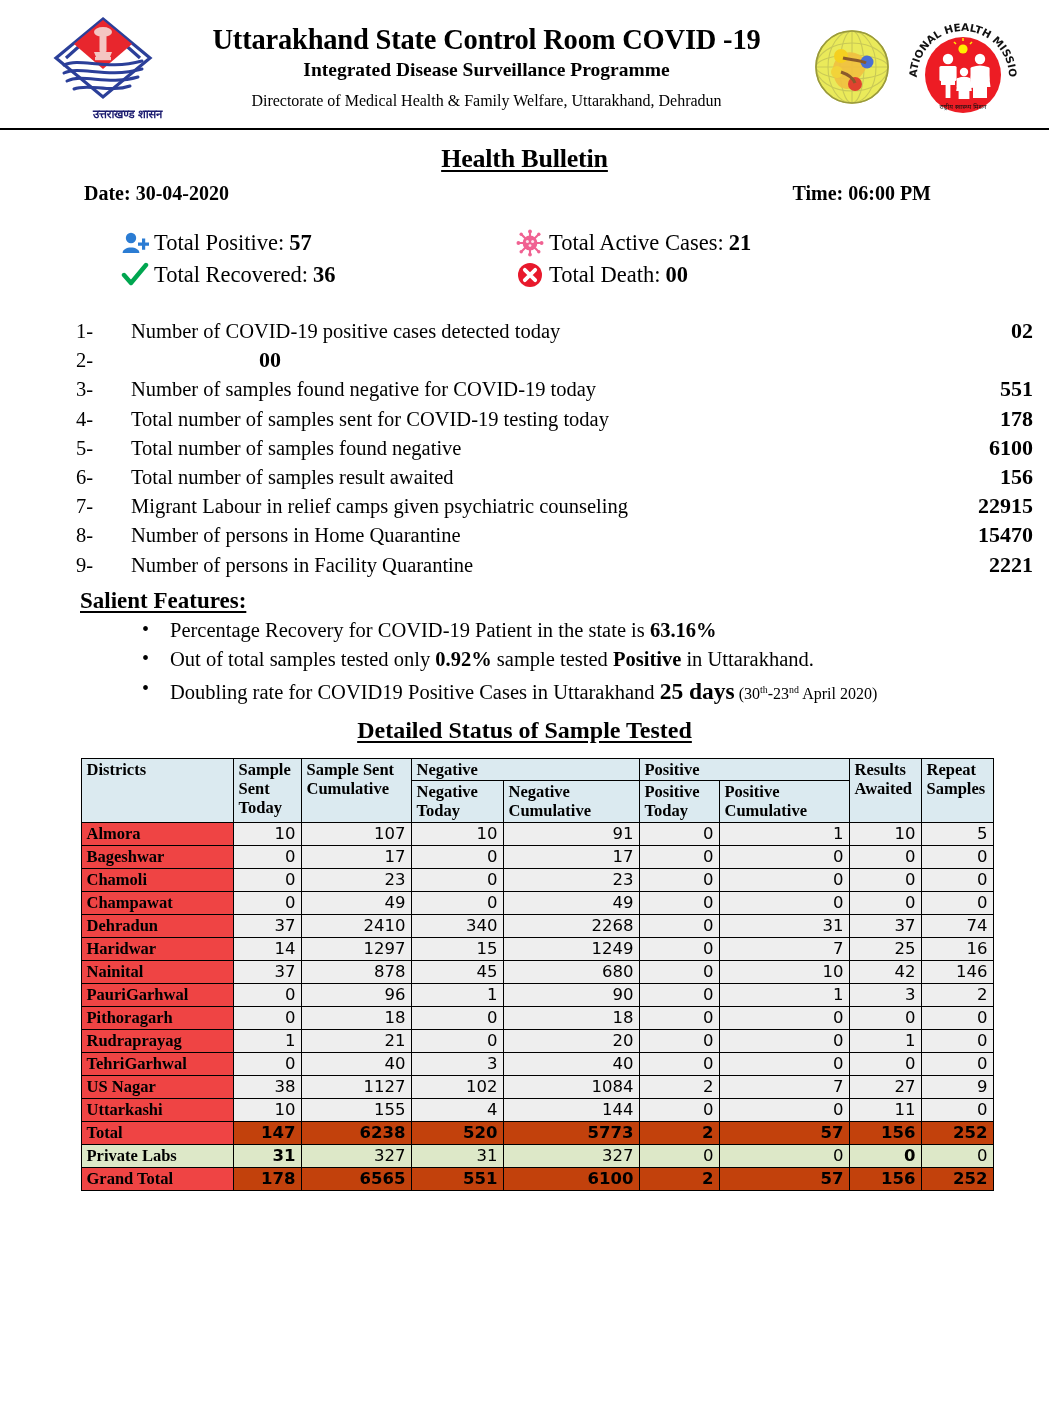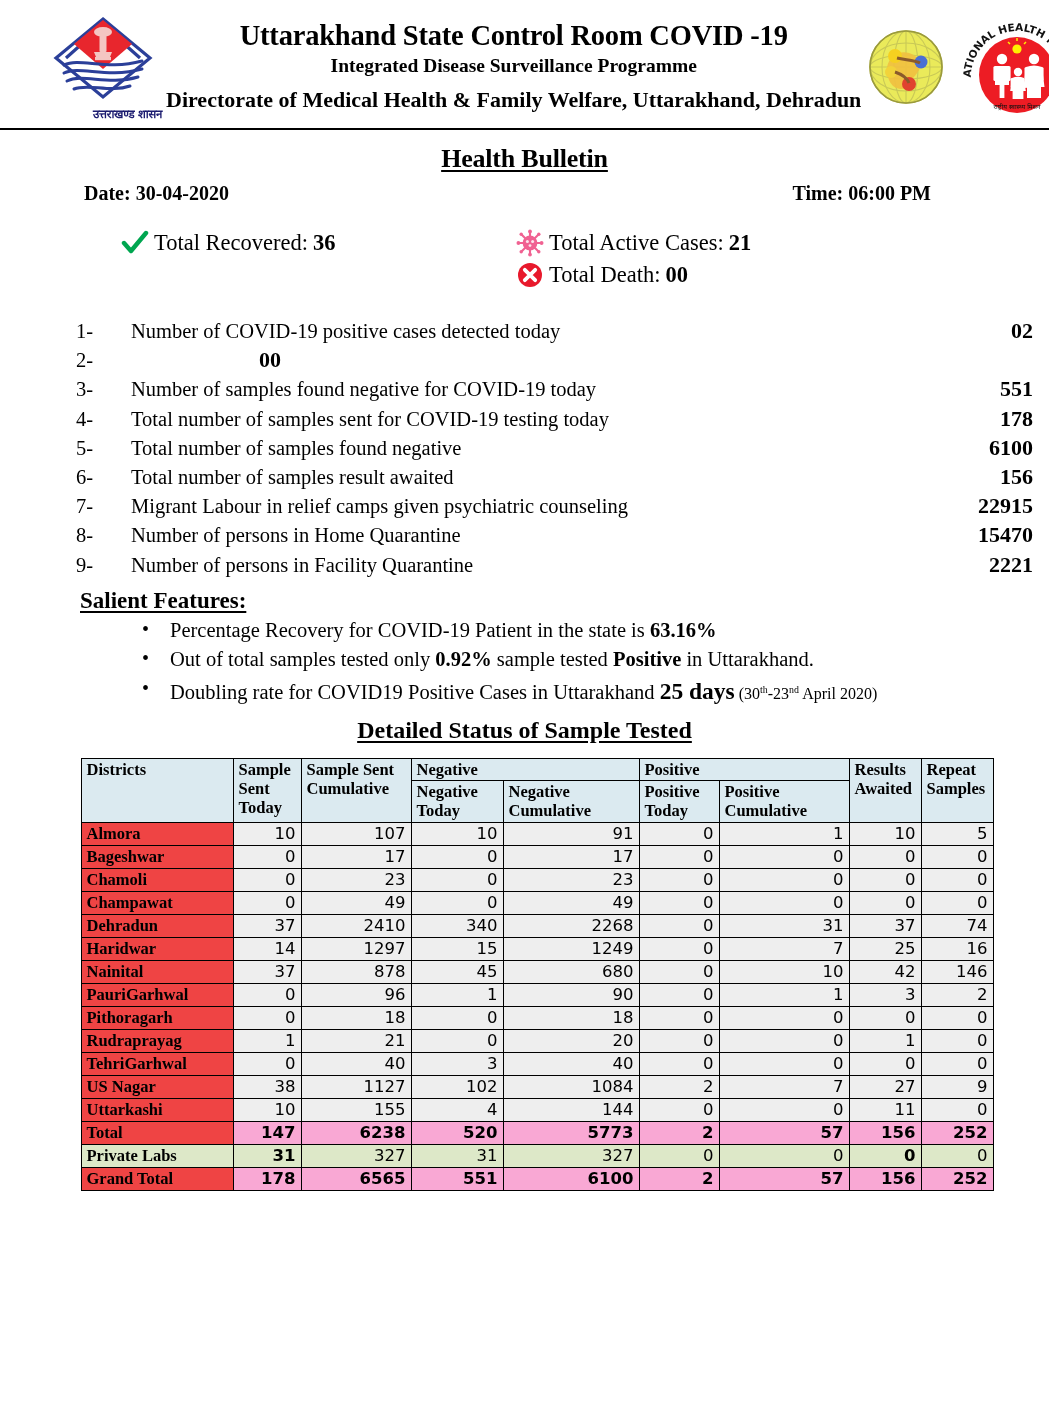--- a/index.html
+++ b/index.html
@@ -47,22 +47,22 @@
     line-height: 1.15;
     white-space: nowrap;
   }
   .title-sub1 {
     font-size: 19.5px;
     font-weight: 700;
     line-height: 1.2;
     margin-top: 1px;
   }
   .title-sub2 {
-    font-size: 22px;
-    font-weight: 700;
+    font-size: 16px;
+    font-weight: 400;
     line-height: 1.2;
     margin-top: 10px;
     white-space: nowrap;
   }
   .logo-idsp { width: 86px; flex: 0 0 86px; }
   .logo-nhm  { width: 128px; flex: 0 0 128px; margin-left: 4px; }
   .logo-idsp svg, .logo-nhm svg { display: block; }
 
   .header-rule {
     border-top: 2.5px solid #000;
@@ -230,21 +230,21 @@
     background: #eeeeee;
     text-align: right;
     padding-right: 7px;
     font-family: "DejaVu Sans", sans-serif;
     font-size: 15.5px;
   }
   tr.r-total td.dist,
   tr.r-grand td.dist { background: #ef4444; }
   tr.r-total td.num,
   tr.r-grand td.num {
-    background: #f9a8d4;
+    background: #c2410c;
     font-weight: 700;
   }
   tr.r-private td.dist { background: #dde8c8; }
   tr.r-private td.num  { background: #dde8c8; }
   tr.r-private td.num.b { font-weight: 700; }
 
   
   col.c-dist { width: 152px; }
   col.c-st   { width: 68px; }
   col.c-sc   { width: 110px; }
@@ -369,20 +369,31 @@
 <div class="bulletin-title">Health Bulletin</div>
 
 <div class="datetime-row">
   <div>Date: 30-04-2020</div>
   <div>Time: 06:00 PM</div>
 </div>
 
 <div class="stats">
 
   <div class="stats-col">
+    <div class="stat-line">
+      <span class="stat-ico">
+        <svg width="28" height="24" viewBox="0 0 28 24">
+          <circle cx="10" cy="7" r="5.2" fill="#2b7cd3"></circle>
+          <path d="M1.6 22 C1.6 14.6, 18.4 14.6, 18.4 22 Z" fill="#2b7cd3"></path>
+          <path d="M21 7.5 h3.2 v4 h4 v3.2 h-4 v4 h-3.2 v-4 h-4 v-3.2 h4 Z" fill="#2b7cd3"></path>
+        </svg>
+      </span>
+      <span class="stat-label">Total Positive:</span>
+      <span class="stat-val">57</span>
+    </div>
     <div class="stat-line">
       <span class="stat-ico">
         <svg width="28" height="26" viewBox="0 0 28 26">
           <path d="M3 13 L10 21 L25 3" fill="none" stroke="#00a650" stroke-width="4.4" stroke-linecap="round" stroke-linejoin="round"></path>
         </svg>
       </span>
       <span class="stat-label">Total Recovered:</span>
       <span class="stat-val">36</span>
     </div>
   </div>

